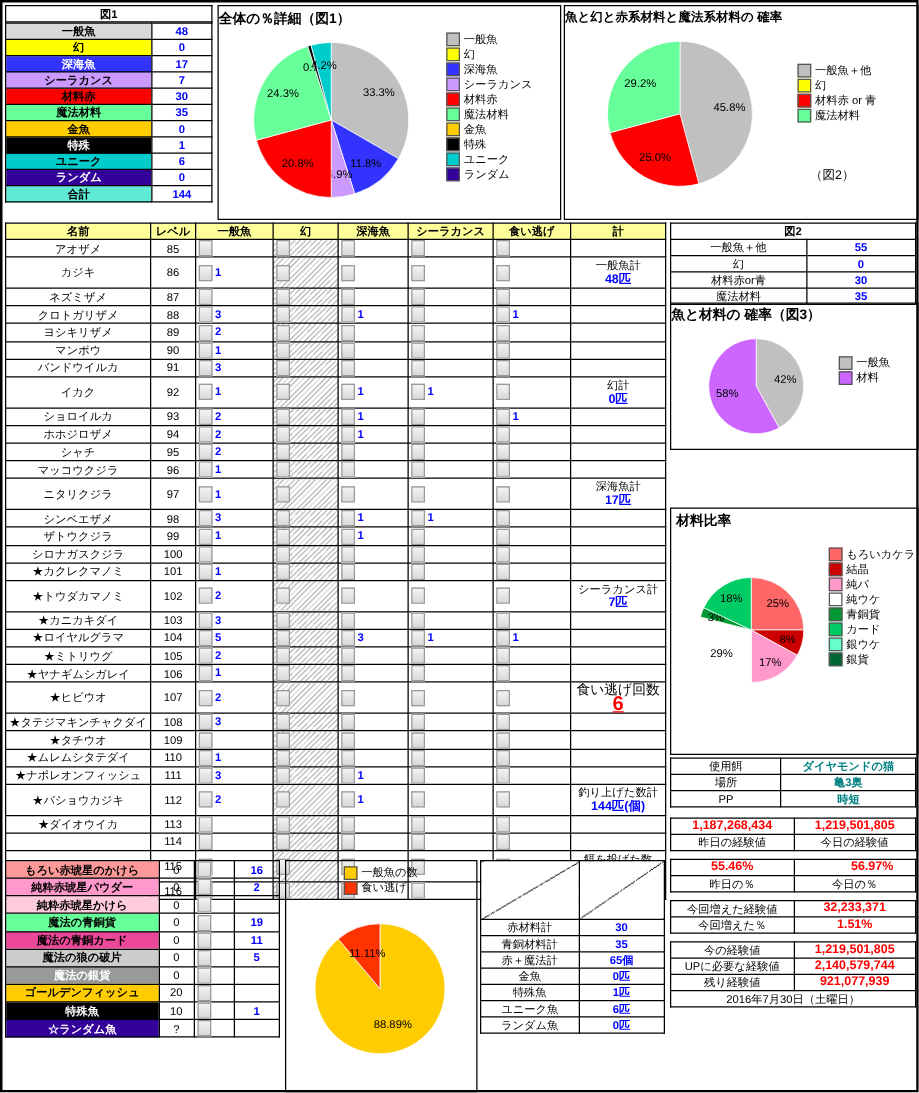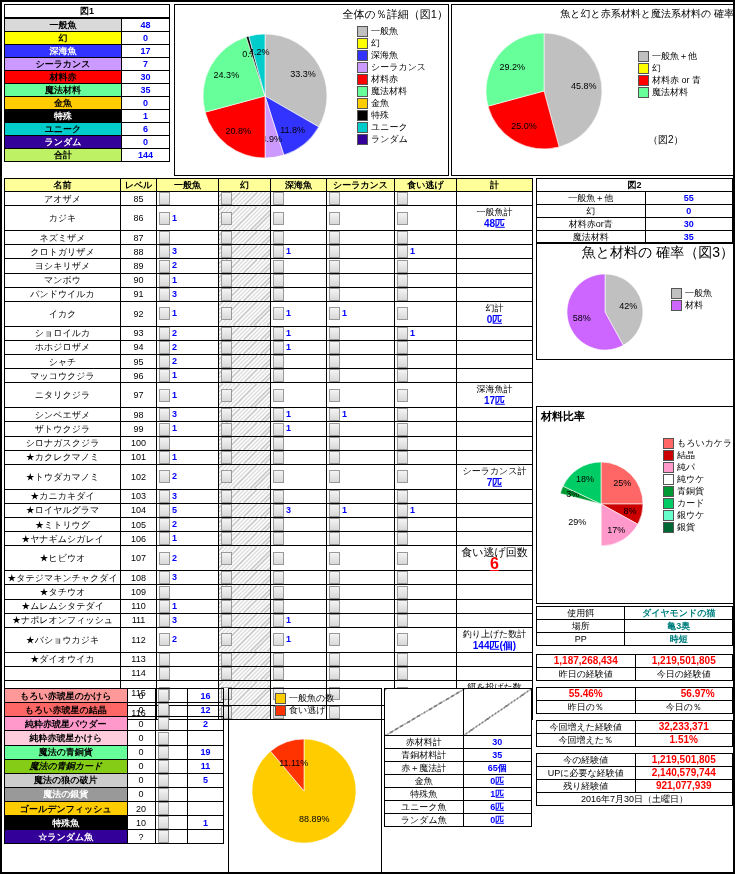--- a/index.html
+++ b/index.html
@@ -6,21 +6,21 @@
   body{width:735px;height:874px;font-family:"Liberation Sans",sans-serif;font-size:10px;color:#000;}
   #root{position:relative;width:735px;height:874px;box-sizing:border-box;border:2px solid #000;}
   table{border-collapse:collapse;}
   td,th{border:1px solid #000;padding:0 2px;font-size:9px;line-height:12px;white-space:nowrap;}
   .c{text-align:center;}
   .blue{color:#0000ff;}
   .red{color:#ff0000;}
   .teal{color:#008080;}
   .bold{font-weight:bold;}
   .panel{position:absolute;box-sizing:border-box;}
-  .ttl{font-size:11px;font-weight:normal;text-align:right;}
+  .ttl{font-size:11px;font-weight:bold;text-align:left;}
   .legend{font-size:9px;line-height:11px;}
   .legend div{display:flex;align-items:center;margin-bottom:1px;}
   .sw{width:9px;height:9px;border:1px solid #555;margin-right:3px;flex:none;}
   .hatch{background:repeating-linear-gradient(135deg,#fff,#fff 2px,#bbb 2px,#bbb 3px);}
   .spin{display:inline-block;width:9px;height:11px;border:1px solid #999;background:#e8e8e8;vertical-align:middle;margin-right:2px;
         background-image:linear-gradient(#f4f4f4,#d8d8d8);}
 </style>
 </head>
 <body>
 
@@ -70,21 +70,21 @@
           </tr>
           <tr>
             <td class="c bold" style="width: 118px; background: rgb(0, 204, 204); color: rgb(0, 0, 0);">ユニーク</td>
             <td class="c blue bold" style="width: 46px;">6</td>
           </tr>
           <tr>
             <td class="c bold" style="width: 118px; background: rgb(51, 0, 153); color: rgb(255, 255, 255);">ランダム</td>
             <td class="c blue bold" style="width: 46px;">0</td>
           </tr>
           <tr>
-            <td class="c bold" style="width: 118px; background: #bef264; color: rgb(0, 0, 0);">合計</td>
+            <td class="c bold" style="width: 118px; background: #5eead4; color: rgb(0, 0, 0);">合計</td>
             <td class="c blue bold" style="width: 46px;">144</td>
           </tr>
         </tbody>
     </table>
   </div>
 
   <div class="panel" style="left:172px;top:2px;width:275px;height:172px;border:1px solid #000;">
     <div class="ttl" style="margin-top:2px;">全体の％詳細（図1）</div>
     <div style="position:relative;width:100%;height:148px;">
       <svg id="pie1" width="180" height="148" viewBox="0 0 180 148" style="position:absolute;left:0;top:0;">
@@ -577,21 +577,21 @@
           </tr>
           <tr>
             <td class="c">魔法材料</td>
             <td class="c blue bold">35</td>
           </tr>
         </tbody>
     </table>
   </div>
 
   <div class="panel" style="left:534px;top:240px;width:199px;height:118px;border:1px solid #000;">
-    <div class="ttl" style="margin-top:1px;font-size:14px;">魚と材料の 確率（図3）</div>
+    <div class="ttl" style="margin-top:1px;font-size:11px;">魚と材料の 確率（図3）</div>
     <div style="position:relative;height:98px;">
       <svg id="pie3" width="130" height="96" viewBox="0 0 130 96" style="position:absolute;left:2px;top:0;">
           <path d="M 66 50 L 66 12 A 38 38 0 0 1 84.3066396158652 83.29965384166681 Z" fill="#c0c0c0" stroke="#ffffff" stroke-width="0.6"></path>
           <text x="89.24599586708715" y="47.031442708043485" text-anchor="middle" font-size="9" font-family="&quot;Liberation Sans&quot;,sans-serif" fill="#000">42%</text>
           <path d="M 66 50 L 84.3066396158652 83.29965384166681 A 38 38 0 1 1 66 12 Z" fill="#cc66ff" stroke="#ffffff" stroke-width="0.6"></path>
           <text x="42.75400413291286" y="58.968557291956536" text-anchor="middle" font-size="9" font-family="&quot;Liberation Sans&quot;,sans-serif" fill="#000">58%</text>
         </svg>
       <div class="legend" id="legend3" style="position:absolute;left:134px;top:26px;">
           <div>
             <span class="sw" style="background: rgb(192, 192, 192);"></span>
@@ -754,45 +754,39 @@
           <col style="width:36px">
         </colgroup>
       <tbody id="mat-body">
           <tr>
             <td class="c bold" style="background: rgb(255, 153, 153); font-size: 9px; color: rgb(0, 0, 0);">もろい赤琥星のかけら</td>
             <td class="c">0</td>
             <td><span class="spin"></span></td>
             <td class="c blue bold">16</td>
           </tr>
           <tr>
-            <td class="c bold" style="background: rgb(255, 102, 102); font-size: 9px; color: rgb(0, 0, 0);">もろい赤琥星の結晶</td>
-            <td class="c">0</td>
-            <td><span class="spin"></span></td>
-            <td class="c blue bold">12</td>
-          </tr>
-          <tr>
             <td class="c bold" style="background: rgb(255, 153, 204); font-size: 9px; color: rgb(0, 0, 0);">純粋赤琥星パウダー</td>
             <td class="c">0</td>
             <td><span class="spin"></span></td>
             <td class="c blue bold">2</td>
           </tr>
           <tr>
             <td class="c bold" style="background: rgb(255, 204, 221); font-size: 9px; color: rgb(0, 0, 0);">純粋赤琥星かけら</td>
             <td class="c">0</td>
             <td><span class="spin"></span></td>
             <td class="c blue bold"></td>
           </tr>
           <tr>
             <td class="c bold" style="background: rgb(102, 255, 153); font-size: 9px; color: rgb(0, 0, 0);">魔法の青銅貨</td>
             <td class="c">0</td>
             <td><span class="spin"></span></td>
             <td class="c blue bold">19</td>
           </tr>
           <tr>
-            <td class="c bold" style="background: #84cc16; font-size: 9px; color: rgb(0, 0, 0); font-style: italic;">魔法の青銅カード</td>
+            <td class="c bold" style="background: #ec4899; font-size: 9px; color: rgb(0, 0, 0);">魔法の青銅カード</td>
             <td class="c">0</td>
             <td><span class="spin"></span></td>
             <td class="c blue bold">11</td>
           </tr>
           <tr>
             <td class="c bold" style="background: rgb(204, 204, 204); font-size: 9px; color: rgb(0, 0, 0);">魔法の狼の破片</td>
             <td class="c">0</td>
             <td><span class="spin"></span></td>
             <td class="c blue bold">5</td>
           </tr>

